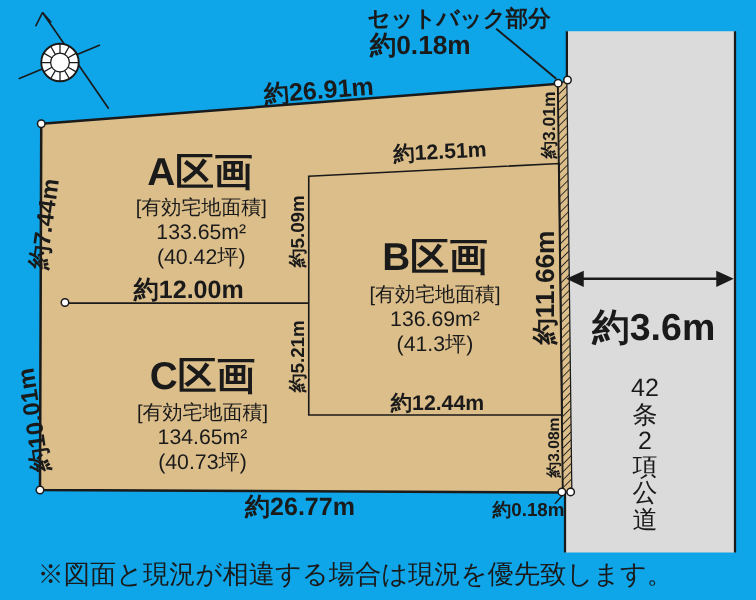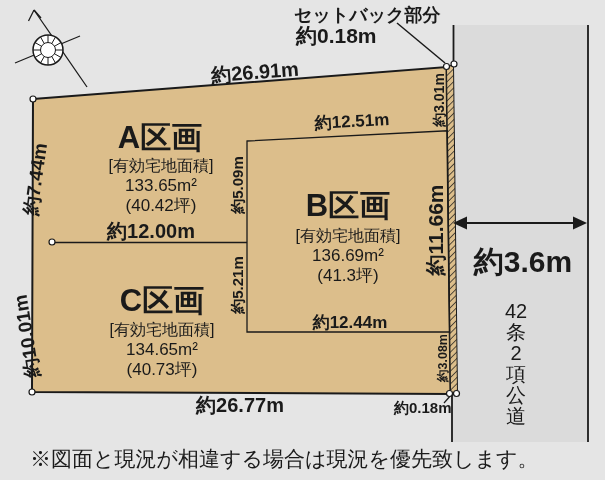--- a/index.html
+++ b/index.html
@@ -3,21 +3,21 @@
 <meta charset="utf-8">
 <style>
   html,body{margin:0;padding:0;}
   body{
     font-family:"Liberation Sans", sans-serif;
     background:#ffffff;
   }
   .stage{
     position:relative;
     width:605px;height:480px;
-    background:#e5e5e5;
+    background:#0ea5e9;
     overflow:hidden;
   }
   .stage svg{position:absolute;left:0;top:0;}
   svg text{
     fill:#1a1a1a;
     font-family:"Liberation Sans", sans-serif;
   }
   .t-title{font-size:31px;font-weight:bold;}
   .t-sub{font-size:16px;}
   .t-val{font-size:17px;}

